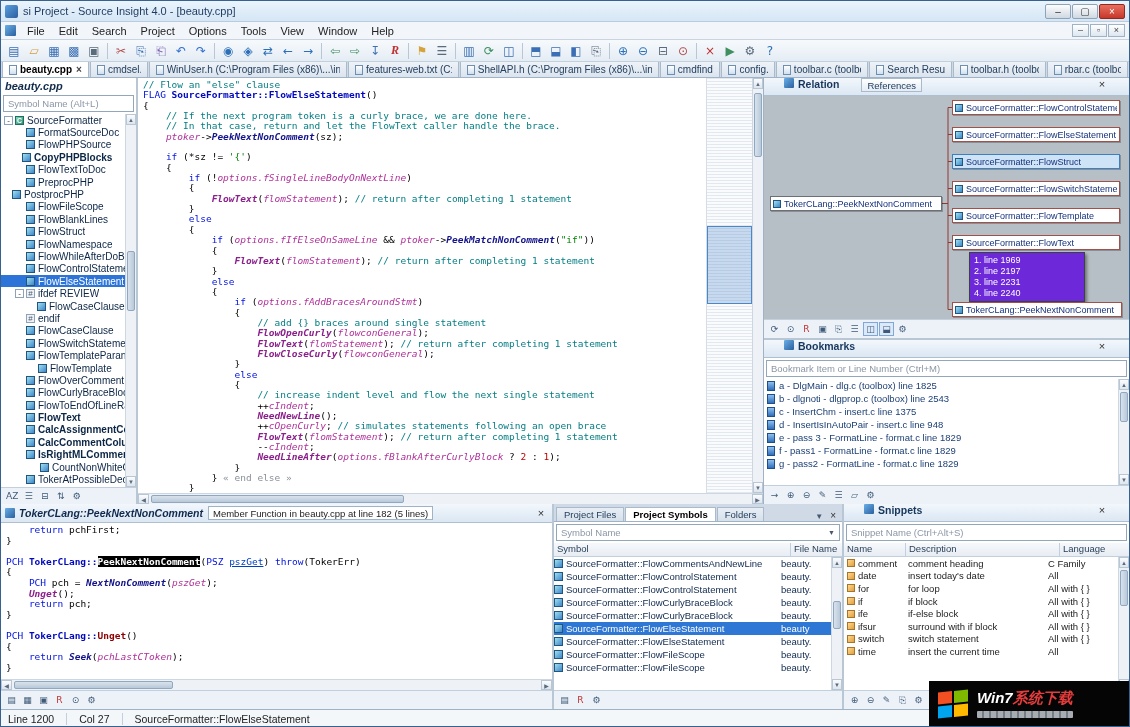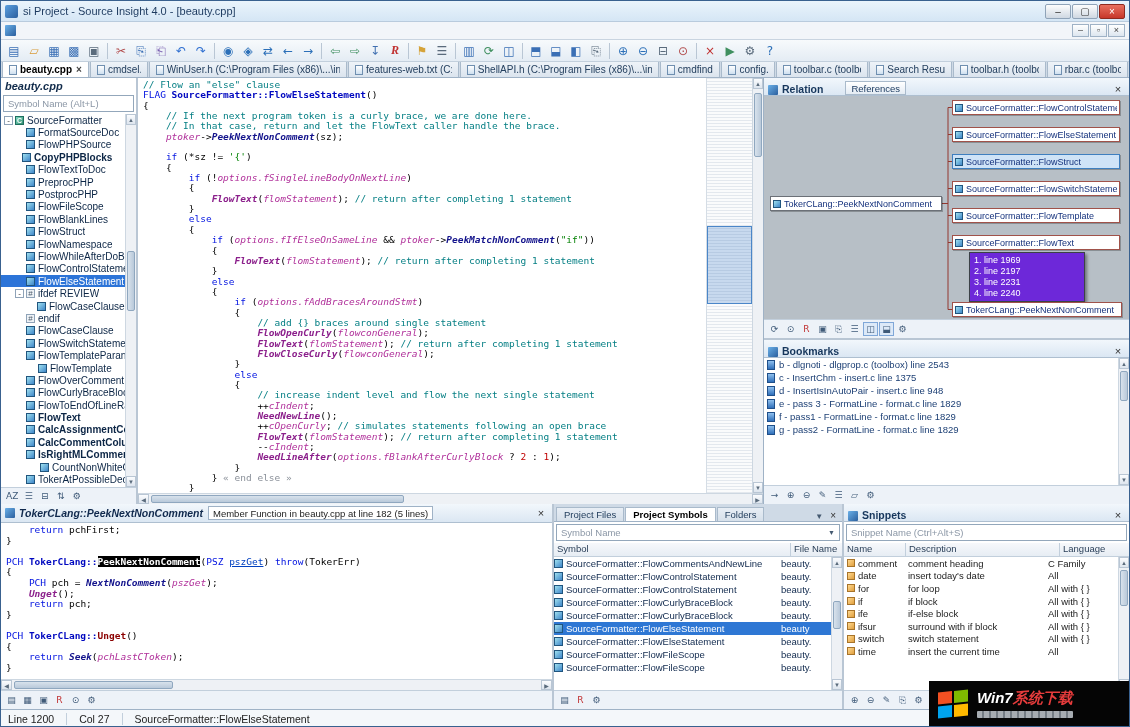--- a/index.html
+++ b/index.html
@@ -68,21 +68,21 @@
 .cl{height:10.35px}
 .t-p{color:#000}.t-k{color:#0012e0}.t-c{color:#037e83}.t-d{color:#0008c0;font-weight:bold}
 .t-f{color:#8b1f8b;font-weight:bold;font-style:italic}.t-f2{color:#14148c;font-weight:bold;font-style:italic}
 .t-v{color:#b0309a;font-style:italic}.t-s{color:#028002}.t-n{color:#c00000}.t-g{color:#8a9099}
 .t-hl{background:#000;color:#fff;font-weight:bold}.t-u{color:#0040c0;text-decoration:underline}.t-dr{color:#8b0000;font-weight:bold}
 .minimap{width:46px;border-left:1px solid #d5dde5;background:repeating-linear-gradient(to bottom,#e3e8ee 0 1px,transparent 1px 3px),#fafbfc;position:relative;flex:none}
 .mm-view{position:absolute;left:0;right:0;top:148px;height:78px;background:rgba(70,130,200,.28);border:1px solid #4a86c8}
 
 
 .right-col{width:366px;display:flex;flex-direction:column;border-left:1px solid #9fb2c6;background:#fff}
-.panel-title{height:18px;background:linear-gradient(#f2f7fc,#dbe7f3);border-bottom:1px solid #aebfd0;display:flex;align-items:flex-end;padding:0 4px;font-size:10.5px;color:#16365c;flex:none}
+.panel-title{height:18px;background:linear-gradient(#f2f7fc,#dbe7f3);border-bottom:1px solid #aebfd0;display:flex;align-items:flex-start;padding:0 20px;font-size:10.5px;color:#16365c;flex:none}
 .pt-ic{width:10px;height:10px;background:linear-gradient(135deg,#6ab0e8,#2b5f9e);margin-right:4px;border-radius:1px;flex:none}
 .pt-label{font-weight:bold;white-space:nowrap}
 .pt-mode{margin-left:22px;padding:0 5px;border:1px solid #a9bacb;background:linear-gradient(#fff,#e4ecf4);font-size:9.5px;height:14px;line-height:13px;white-space:nowrap}
 .pt-close{margin-left:auto;width:14px;text-align:center;color:#333;font-size:11px}
 .relation-panel{height:262px;display:flex;flex-direction:column;border-bottom:2px solid #b9c6d4}
 .relation-canvas{flex:1;position:relative;background:#b7bfc6;overflow:hidden}
 #relation-svg{position:absolute;left:0;top:0;width:100%;height:100%}
 .rnode{position:absolute;height:15px;background:#fff;border:1px solid #a0524a;display:flex;align-items:center;padding:0 2px;font-size:9px;color:#14317c;white-space:nowrap;overflow:hidden;box-shadow:1px 1px 0 rgba(0,0,0,.25)}
 .rnode.left{border-color:#6b7077}
 .rnode.sel{background:#cfe3f7;border-color:#3f7fbf}
@@ -151,20 +151,31 @@
     <span class="title-text">si Project - Source Insight 4.0 - [beauty.cpp]</span>
     <span class="win-btns" id="win-btns">
         <span class="wbtn">–</span>
         <span class="wbtn">▢</span>
         <span class="wbtn close">×</span>
       </span>
   </div>
 
   <div class="menubar">
     <span class="mdi-ic"></span>
+    <span id="menu-items" style="display:flex">
+        <span class="menu-item">File</span>
+        <span class="menu-item">Edit</span>
+        <span class="menu-item">Search</span>
+        <span class="menu-item">Project</span>
+        <span class="menu-item">Options</span>
+        <span class="menu-item">Tools</span>
+        <span class="menu-item">View</span>
+        <span class="menu-item">Window</span>
+        <span class="menu-item">Help</span>
+      </span>
     <span class="mdi-btns" id="mdi-btns">
         <span class="mdi-btn">–</span>
         <span class="mdi-btn">▫</span>
         <span class="mdi-btn">×</span>
       </span>
   </div>
 
   <div class="toolbar" id="toolbar-icons">
       <span class="tb-icon" style="color:#3a6fb5">▤</span>
       <span class="tb-icon" style="color:#d89c3c">▱</span>
@@ -292,21 +303,21 @@
             <div class="tree-row" style="padding-left:14px">
               <span class="exp none"></span>
               <span class="sym-ic m"></span>
               <span class="tree-label">FlowTextToDoc</span>
             </div>
             <div class="tree-row" style="padding-left:14px">
               <span class="exp none"></span>
               <span class="sym-ic m"></span>
               <span class="tree-label">PreprocPHP</span>
             </div>
-            <div class="tree-row" style="padding-left:14px">
+            <div class="tree-row" style="padding-left:0">
               <span class="exp none"></span>
               <span class="sym-ic m"></span>
               <span class="tree-label">PostprocPHP</span>
             </div>
             <div class="tree-row" style="padding-left:14px">
               <span class="exp none"></span>
               <span class="sym-ic m"></span>
               <span class="tree-label">FlowFileScope</span>
             </div>
             <div class="tree-row" style="padding-left:14px">
@@ -523,22 +534,29 @@
             <span class="mini-icon">⚙</span>
           </div>
       </div>
 
       <div class="bookmarks-panel">
         <div class="panel-title">
           <span class="pt-ic"></span>
           <span class="pt-label">Bookmarks</span>
           <span class="pt-close">×</span>
         </div>
+        <div class="inputbox" style="margin:2px">
+            <span>Bookmark Item or Line Number (Ctrl+M)</span>
+          </div>
         <div class="bm-body">
           <div class="bm-list" id="bm-list">
+              <div class="bm-row">
+                <span class="bm-ic"></span>
+                <span>a - DlgMain - dlg.c (toolbox) line 1825</span>
+              </div>
               <div class="bm-row">
                 <span class="bm-ic"></span>
                 <span>b - dlgnoti - dlgprop.c (toolbox) line 2543</span>
               </div>
               <div class="bm-row">
                 <span class="bm-ic"></span>
                 <span>c - InsertChm - insert.c line 1375</span>
               </div>
               <div class="bm-row">
                 <span class="bm-ic"></span>

